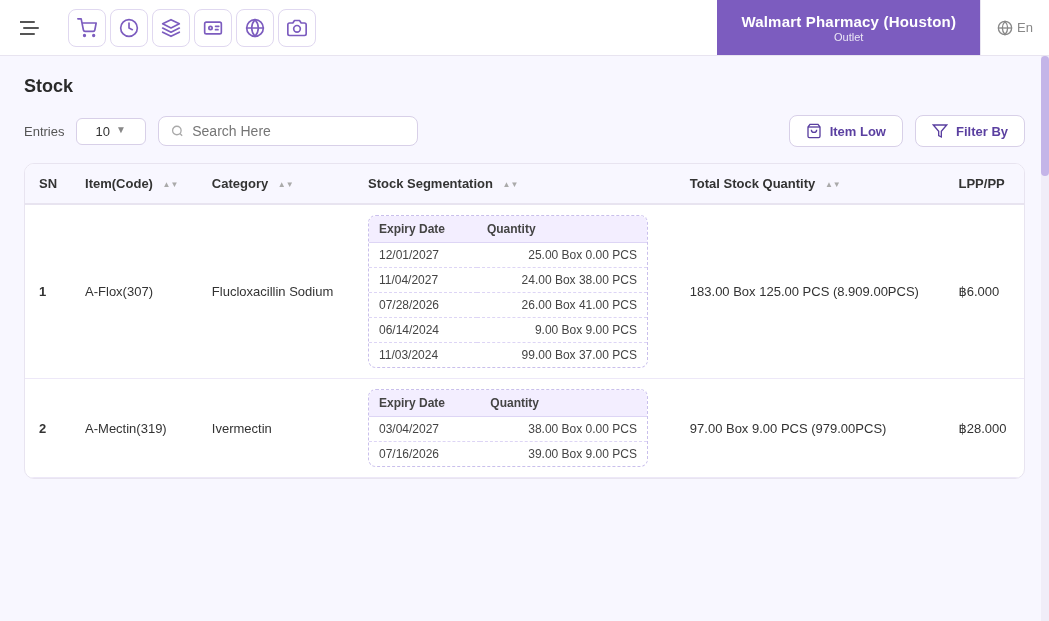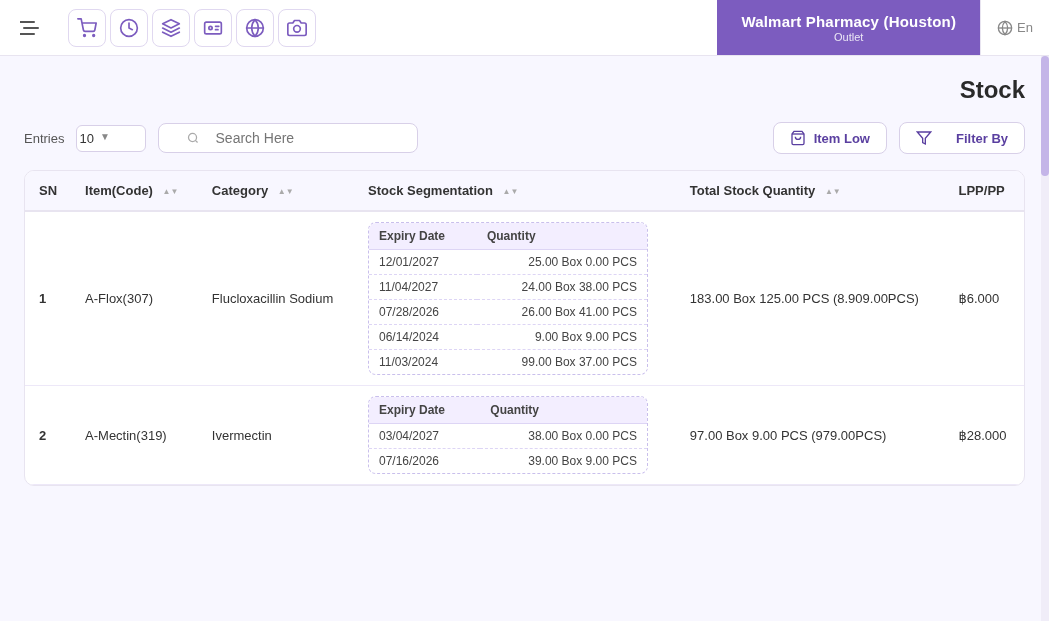--- a/index.html
+++ b/index.html
@@ -82,61 +82,60 @@
       color: #888;
       border-left: 1px solid #e8e4f0;
       height: 100%;
     }
 
     
     .main {
       padding: 20px 24px 0 24px;
     }
     .page-title {
-      font-size: 24px;
+      font-size: 18px;
       font-weight: 700;
       color: #2a2a2a;
       margin-bottom: 18px;
-      text-align: right;
     }
 
     
     .toolbar {
       display: flex;
       align-items: center;
       gap: 12px;
       margin-bottom: 16px;
     }
     .entries-label {
       font-size: 13px;
       color: #555;
     }
     .entries-select {
       display: flex;
       align-items: flex-start;
       gap: 6px;
       border: 1.5px solid #d8d0e8;
       border-radius: 6px;
-      padding: 5px 2px;
+      padding: 5px 18px;
       background: #fff;
       cursor: pointer;
       font-size: 13px;
       color: #333;
       min-width: 70px;
     }
     .entries-select .chevron { font-size: 10px; color: #888; }
 
     .search-box {
       display: flex;
       align-items: center;
       border: 1.5px solid #d8d0e8;
       border-radius: 8px;
       background: #fff;
-      padding: 6px 28px;
-      gap: 16px;
+      padding: 6px 12px;
+      gap: 8px;
       flex: 1;
       max-width: 260px;
     }
     .search-box input {
       border: none;
       outline: none;
       font-size: 14px;
       color: #888;
       background: transparent;
       width: 100%;
@@ -153,21 +152,21 @@
       border-radius: 8px;
       padding: 7px 16px;
       font-size: 13px;
       font-weight: 600;
       color: #5a3fa0;
       cursor: pointer;
     }
     .btn-filter {
       display: flex;
       align-items: center;
-      gap: 24px;
+      gap: 8px;
       background: #fff;
       border: 1.5px solid #d8d0e8;
       border-radius: 8px;
       padding: 7px 16px;
       font-size: 13px;
       font-weight: 600;
       color: #5a3fa0;
       cursor: pointer;
     }
 

